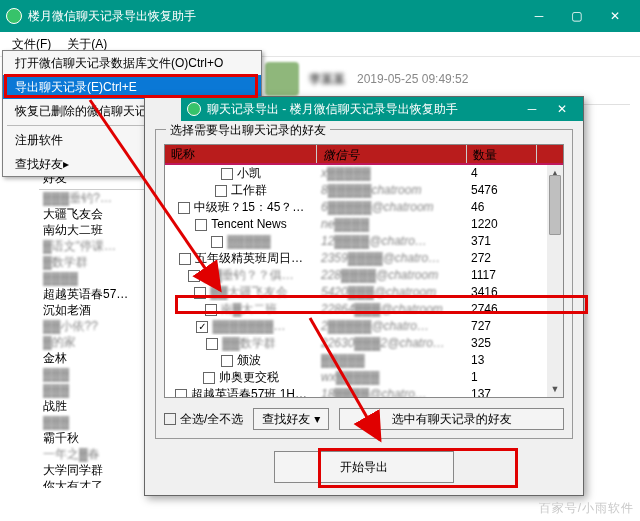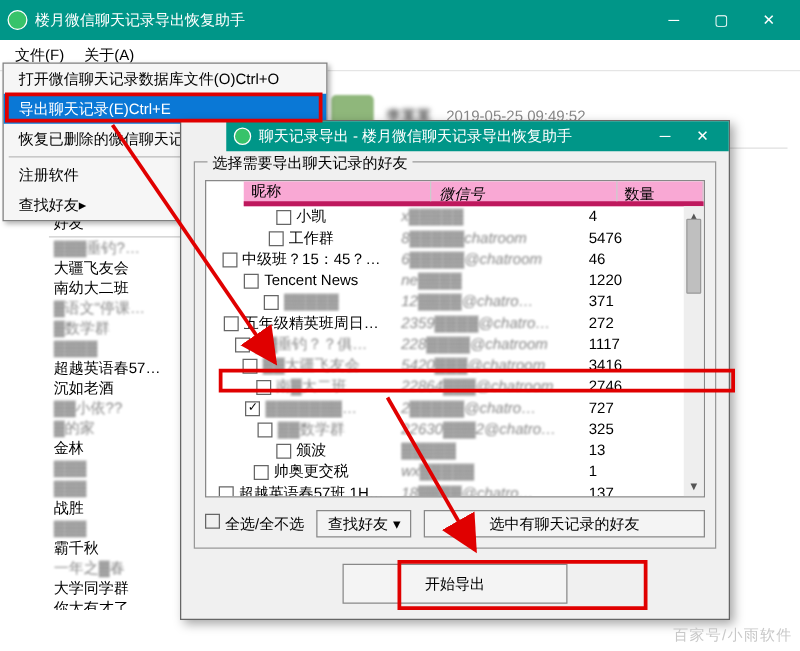--- a/index.html
+++ b/index.html
@@ -8,21 +8,21 @@
   .titlebar { height: 28px; background: #009688; color: #fff; display: flex; align-items: center; padding: 16px 6px; }
   .titlebar .tb-icon { width: 16px; height: 16px; background: #37c36a; border-radius: 50%; margin-right: 6px; border:1px solid #fff; }
   .titlebar .tb-title { flex: 1; }
   .titlebar .wbtn { width: 38px; height: 28px; display:flex;align-items:center;justify-content:center; color:#fff; margin-left:0; }
   .menubar { height: 22px; background: #fff; border-bottom: 1px solid #e5e5e5; display:flex; align-items:center; padding: 12px 4px; }
   .menubar .menu-item { padding: 2px 8px; }
   .dropdown { position: absolute; left: 2px; top: 50px; width: 260px; background:#f6f6f6; border:1px solid #808080; box-shadow: 2px 2px 4px rgba(0,0,0,0.3); z-index: 5; }
   .dropdown .dd-item { height: 24px; display:flex;align-items:center;padding: 0 12px; }
   .dropdown .dd-item.hover { background:#0a78d6; color:#fff; }
   .dropdown .dd-sep { height:1px; background:#bbb; margin: 2px 4px; }
-  .back-content { position:absolute; left: 265px; top: 62px; right: 10px; }
+  .back-content { position:absolute; left: 265px; top: 48px; right: 10px; }
   .back-content .chat-head { display:flex;align-items:center; margin-top:6px; border-bottom:1px solid #e0e0e0; padding:8px 0; }
   .back-content .avatar { width:34px; height:34px; background:#8fb77b; border-radius:4px; margin-right:10px; filter:blur(1px); }
   .back-content .name { font-weight:bold; color:#555; margin-right:12px; filter:blur(2px);}
   .back-content .time { color:#888; }
   .left-list { position:absolute; left:4px; top:168px; width:260px; height:320px; overflow:hidden;margin-left:35px; }
   .left-list .ll-head { display:flex; font-weight:normal; border-bottom:1px solid #ccc; padding:2px 0; }
   .left-list .ll-head .c1 { width:135px; padding-left:4px; border-right:1px solid #eee;}
   .left-list .ll-head .c2 { flex:1; padding-left:4px;}
   .left-list .row { display:flex; height:16px; line-height:16px; }
   .left-list .row .c1 { width:135px; padding-left:4px; overflow:hidden; white-space:nowrap; text-overflow:ellipsis;}
@@ -31,21 +31,21 @@
   
   
   .dialog { position:absolute; left:144px; top:96px; width:440px; height:400px; background:#f0f0f0; border:1px solid #666; box-shadow: 3px 3px 8px rgba(0,0,0,0.35); z-index:20;padding-left:36px; }
   .dialog .d-title { height:24px; background:#009688; color:#fff; display:flex;align-items:center; padding:0 6px; }
   .dialog .d-title .dt-icon{ width:14px;height:14px;background:#37c36a;border-radius:50%;border:1px solid #fff;margin-right:6px;}
   .dialog .d-title .dt-t { flex:1; }
   .dialog .d-title .wbtn { width:30px; height:24px; display:flex;align-items:center;justify-content:center; }
   .dialog .group { position:absolute; left:10px; top:32px; right:10px; bottom:56px; border:1px solid #999; padding:6px 8px 8px; }
   .dialog .group .legend { position:absolute; top:-8px; left:10px; background:#f0f0f0; padding:0 4px; }
   .dialog .table-wrap { position:absolute; top:14px; left:8px; right:8px; bottom:40px; border:1px solid #888; background:#fff; overflow:hidden; }
-  .dialog .thead { display:flex; background:#f9a8d4; border-bottom:4px solid #be185d; height:20px;margin-left:30px; }
+  .dialog .thead { display:flex; background:#b91c1c; border-bottom:2px solid #be185d; height:20px; }
   .dialog .thead div { padding:2px 6px; border-right:1px solid #ccc; }
   .dialog .tbody { position:absolute; top:20px; left:0; right:16px; bottom:0; overflow:hidden; }
   .dialog .trow { display:flex; height:17px; line-height:17px; align-items:center; }
   .dialog .trow > div { padding:0 4px; overflow:hidden; white-space:nowrap; text-overflow:ellipsis;justify-content:center; }
   .dialog .col-n { width:152px; display:flex; align-items:center; gap:4px;}
   .dialog .col-w { width:150px;font-style:italic; }
   .dialog .col-q { width:70px; }
   .dialog .chk { width:12px;height:12px;border:1px solid #666;display:inline-flex;align-items:center;justify-content:center;flex-shrink:0;font-size:10px;line-height:1; }
   .dialog .scrollbar { position:absolute; right:0; top:20px; bottom:0; width:16px; background:#eee; }
   .dialog .scrollbar .thumb { position:absolute; left:2px; right:2px; top:10px; height:60px; background:#bfbfbf; border:1px solid #999; border-radius:1px;}
@@ -326,21 +326,21 @@
             <div class="col-q">137</div>
           </div>
         </div>
       <div class="scrollbar">
         <div class="arr up">▲</div>
         <div class="thumb"></div>
         <div class="arr dn">▼</div>
       </div>
     </div>
     <div class="lower-controls">
-      <label style="display:flex;gap:4px;">
+      <label style="display:flex;align-items:center;gap:4px;">
         <span class="chk"></span>
         <span>全选/全不选</span>
       </label>
       <div class="btn">
         <span>查找好友</span>
         <span style="margin-left:4px;">▾</span>
       </div>
       <div class="btn" style="flex:1;justify-content:center;">
         <span>选中有聊天记录的好友</span>
       </div>

